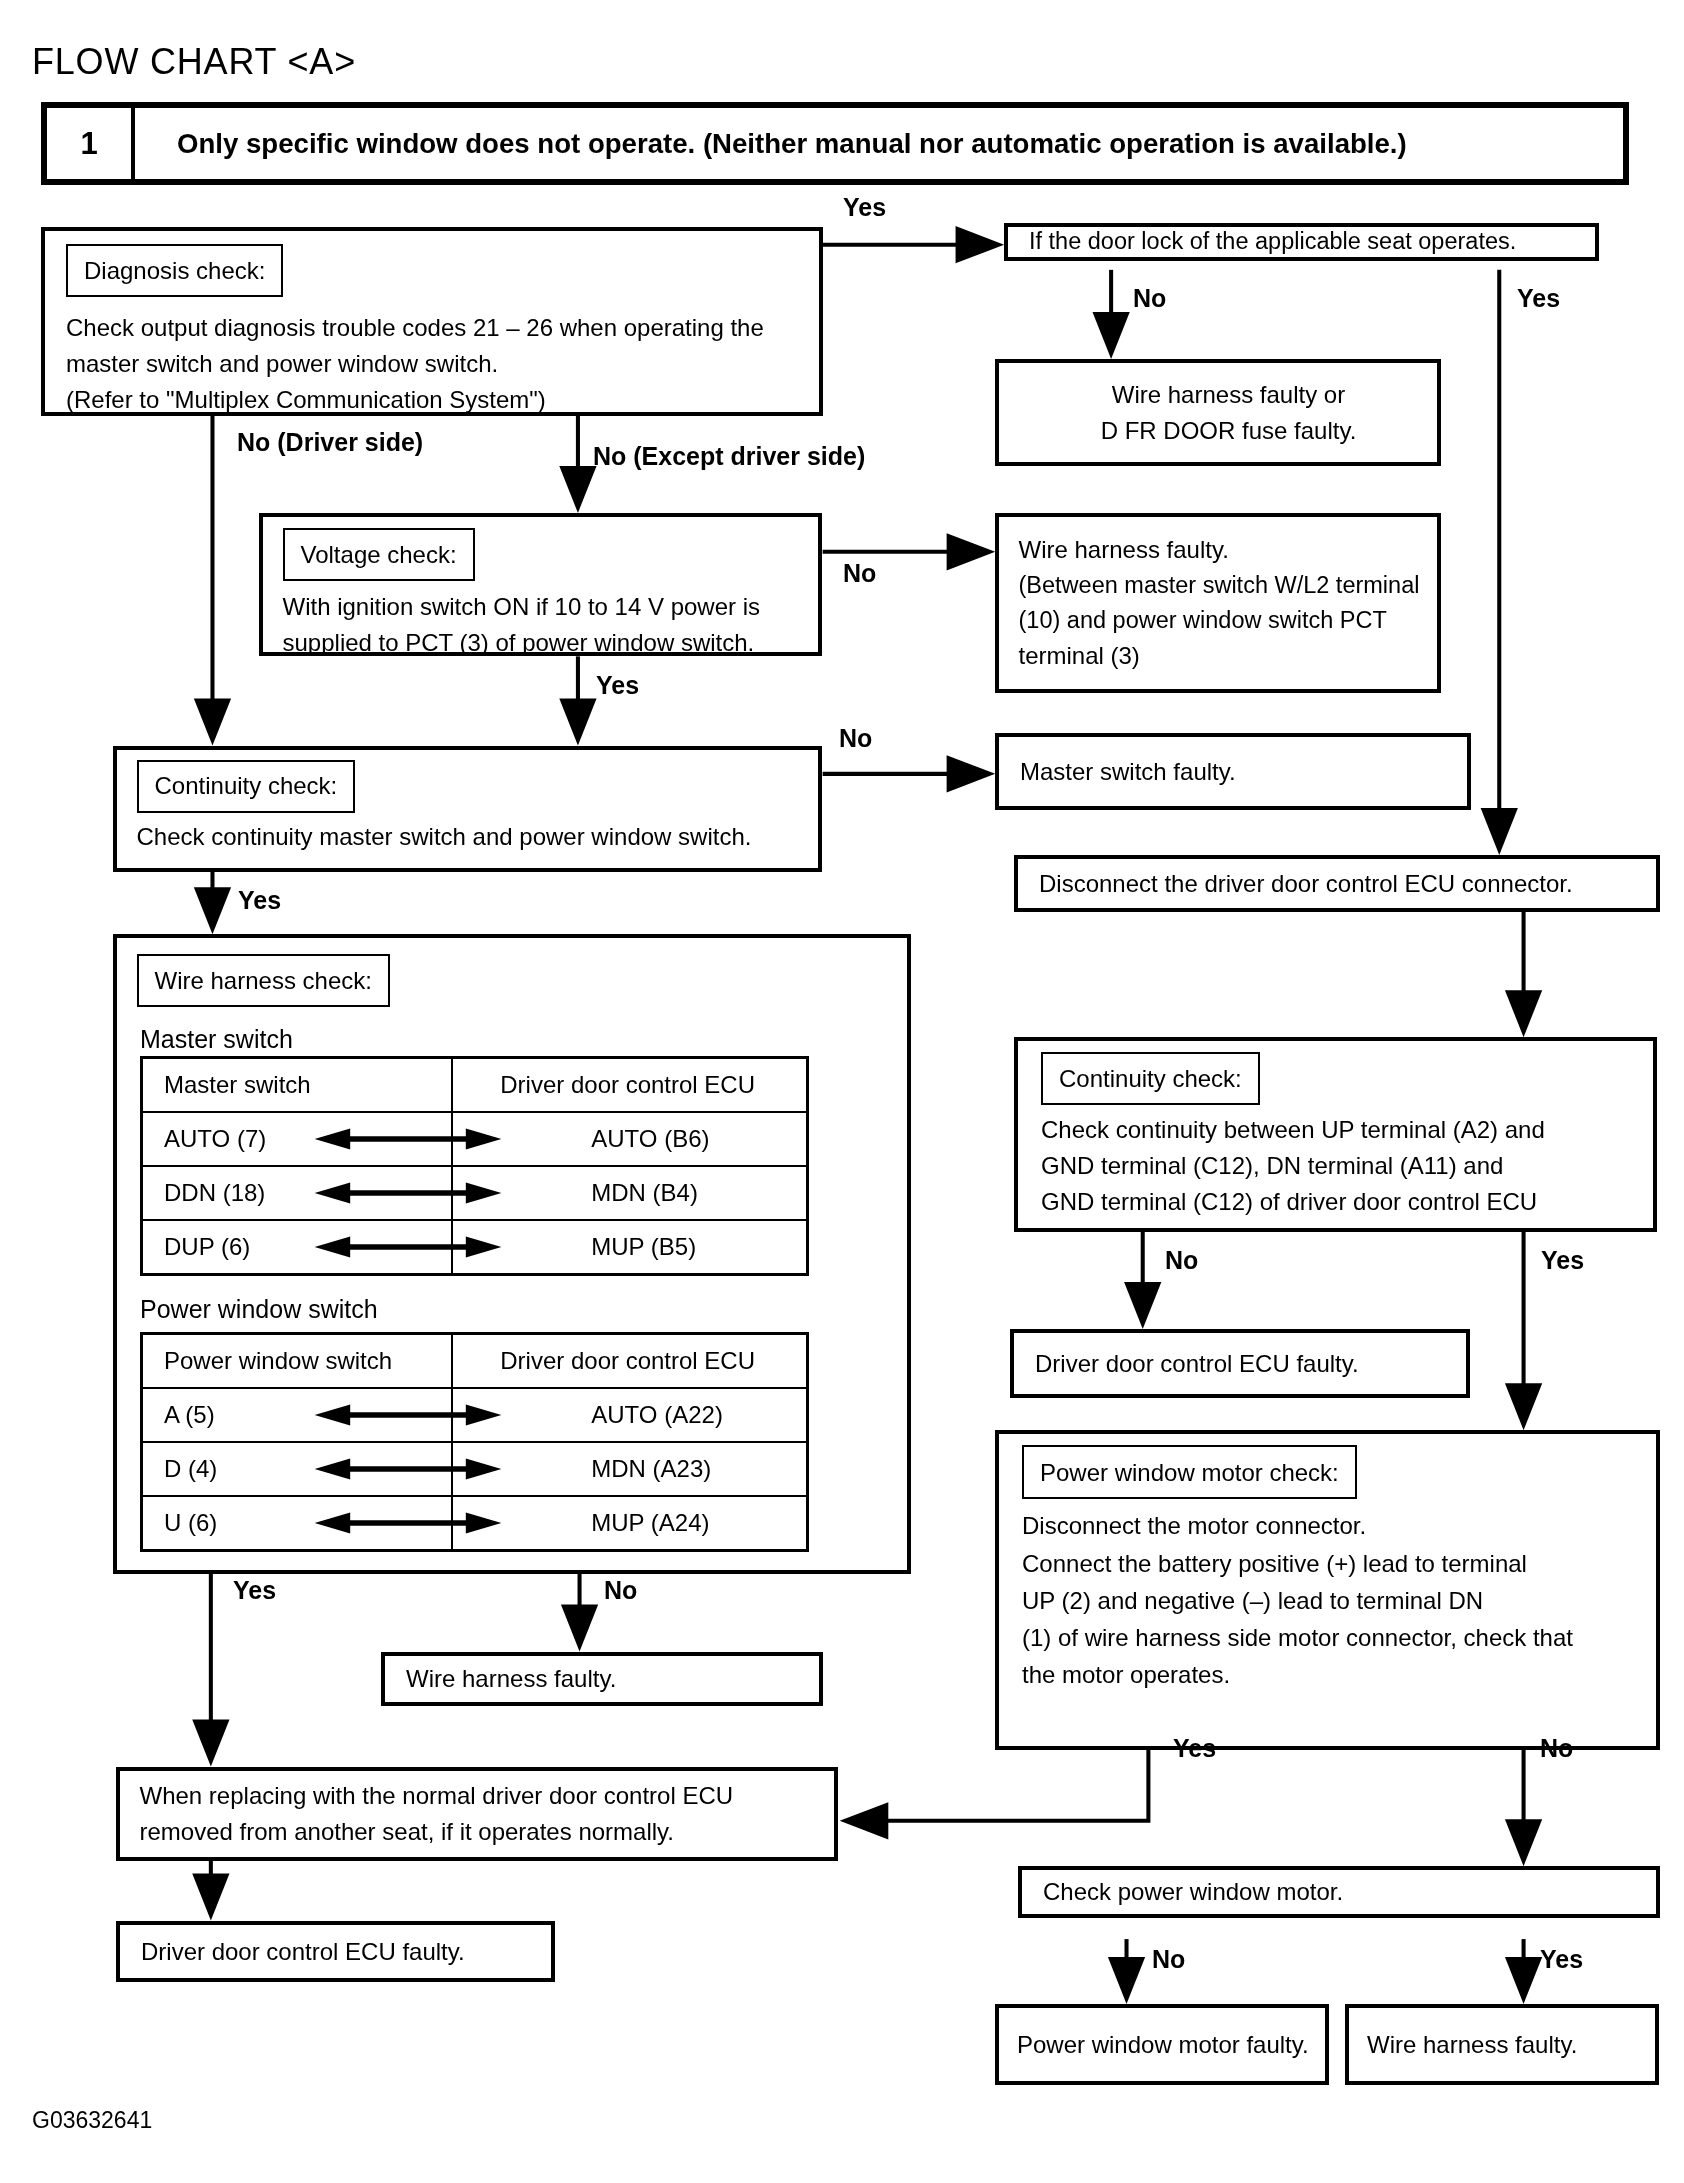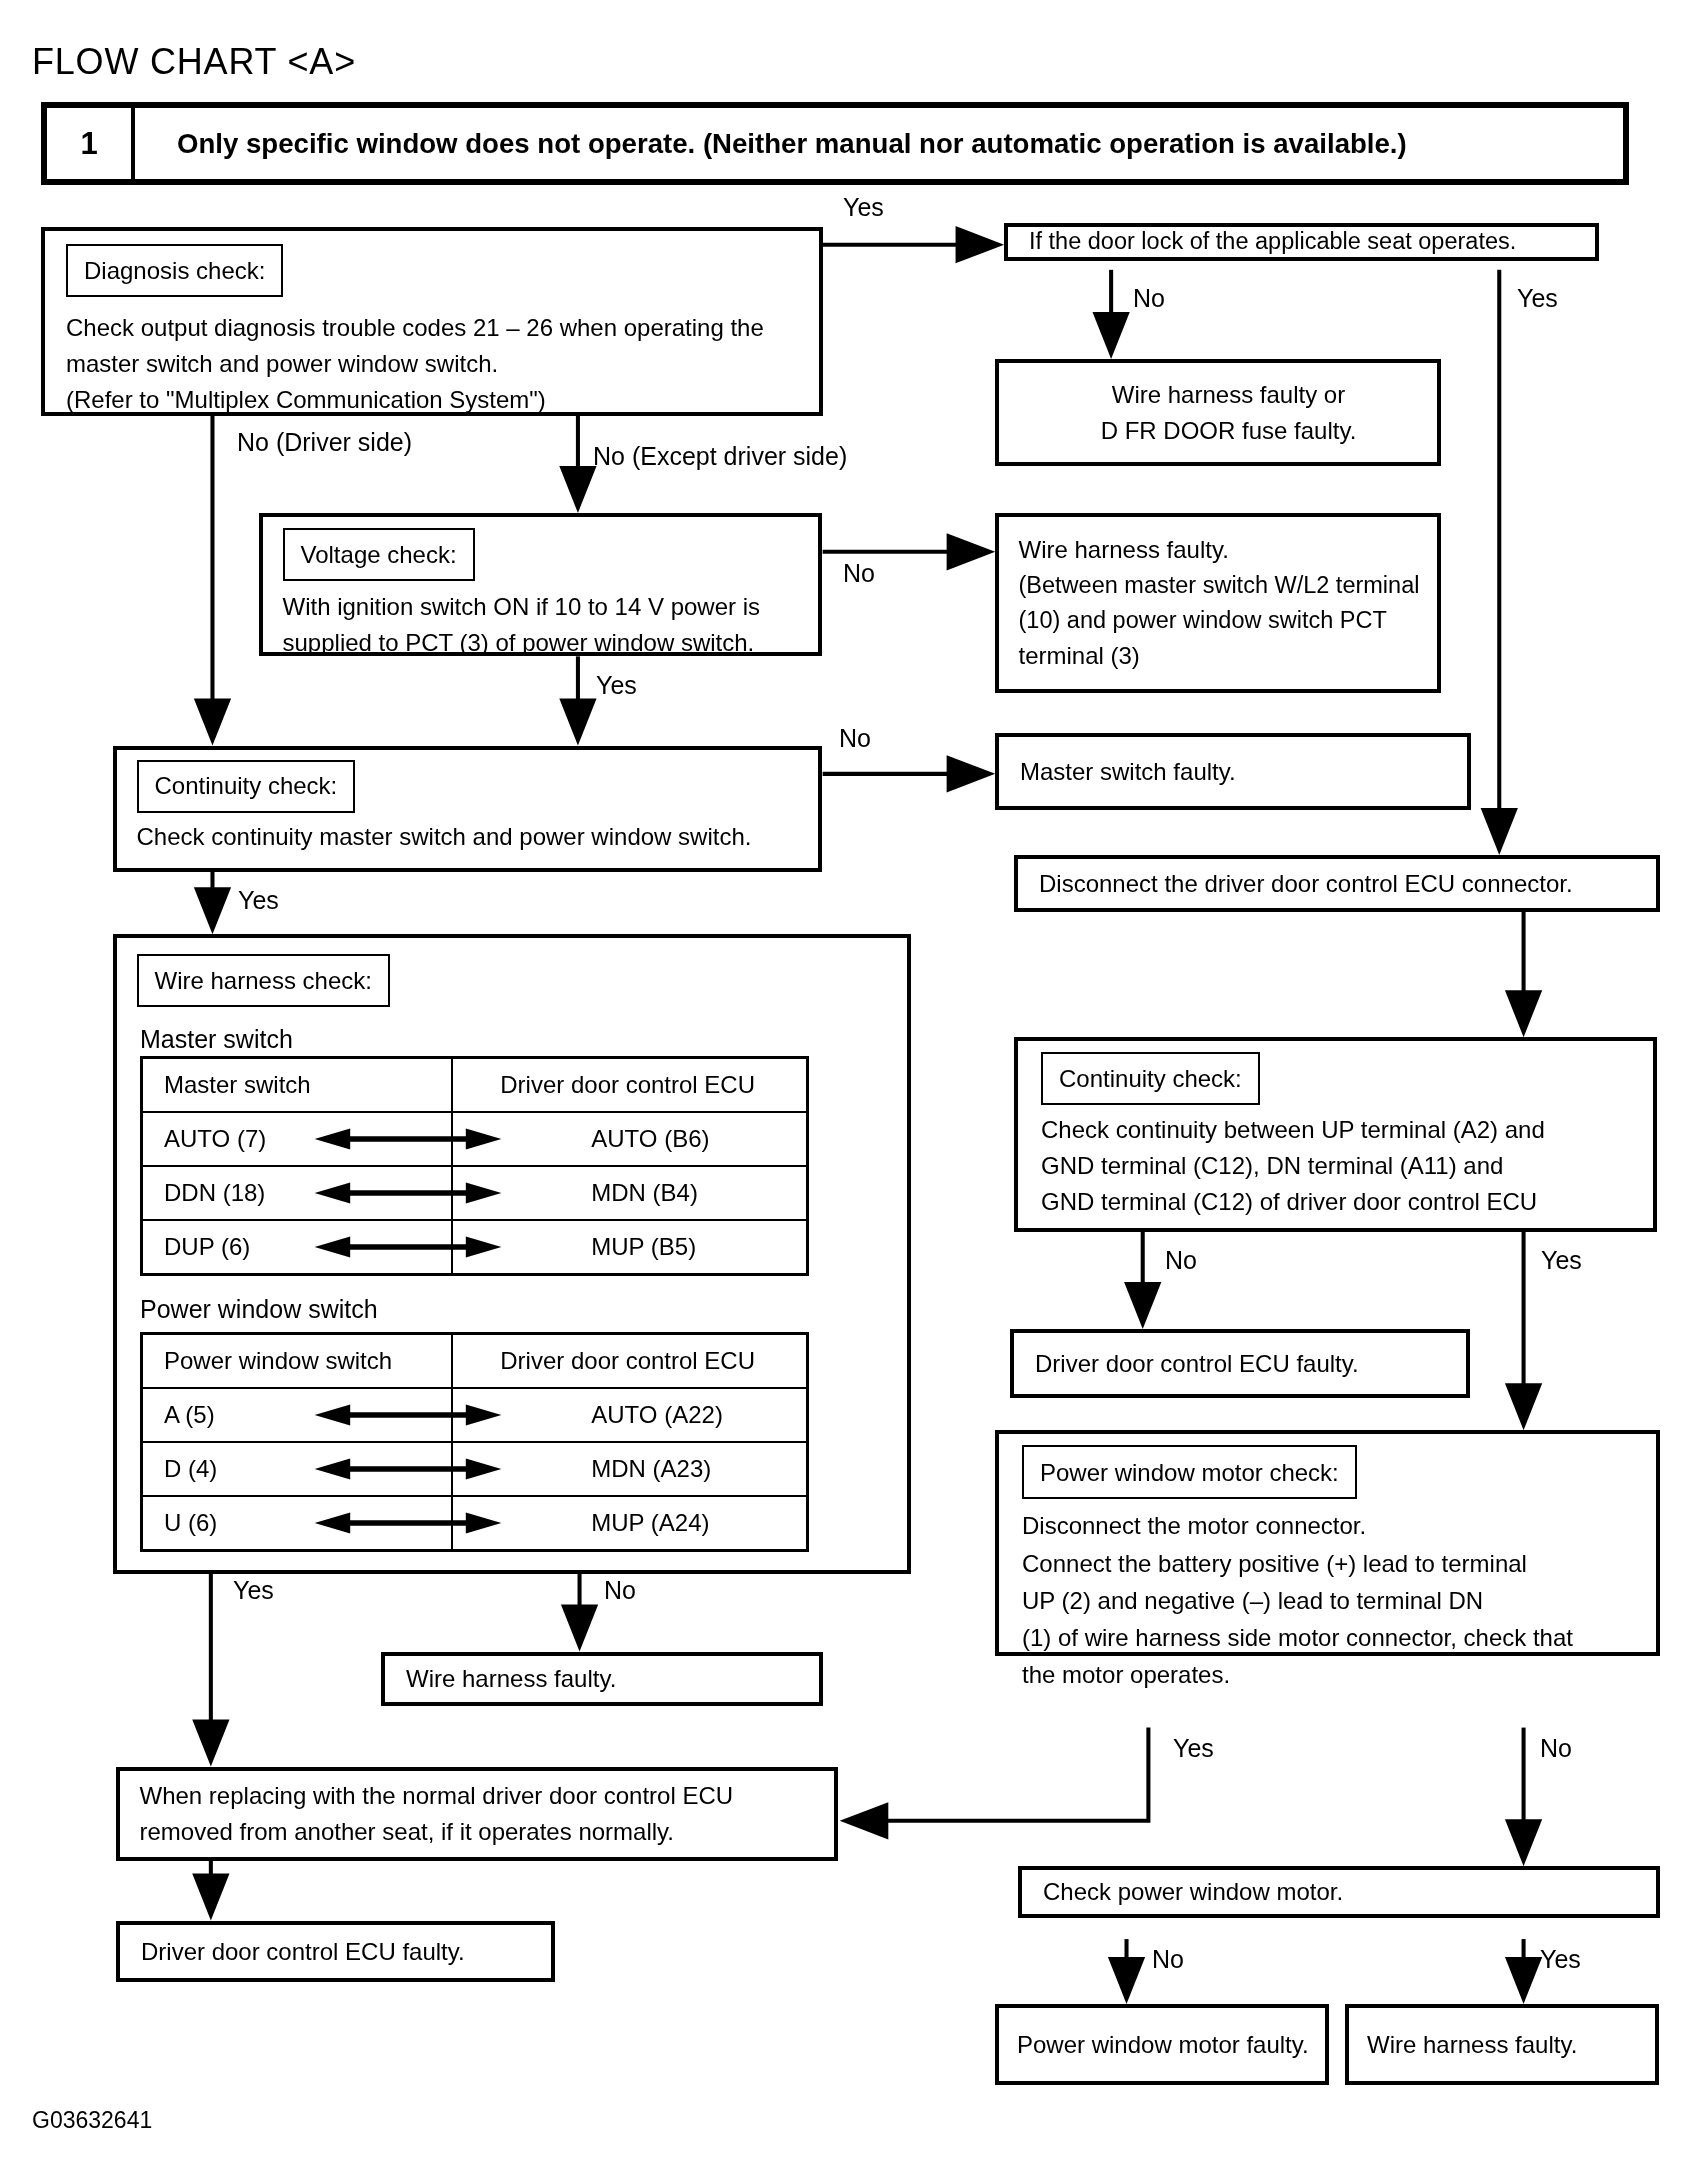--- a/index.html
+++ b/index.html
@@ -36,21 +36,21 @@
   #header-num{
     flex:0 0 84px;border-right:4px solid #000;
     display:flex;align-items:center;justify-content:center;
     font-size:31px;font-weight:700;
   }
   #header-text{
     flex:1;display:flex;align-items:center;
     padding-left:42px;font-size:27.6px;font-weight:700;white-space:nowrap;
   }
   .branch-label{
-    position:absolute;font-size:25px;z-index:3;white-space:nowrap;
+    position:absolute;font-size:25px;z-index:3;white-space:nowrap;font-weight:bold;
   }
   #connectors{position:absolute;left:0;top:0;z-index:1;}
   #connectors line, #connectors polyline{stroke:#000;stroke-width:5;fill:none;}
   #connectors polygon{fill:#000;stroke:none;}
   
   .tbl{
     position:absolute;box-sizing:border-box;width:669px;
     border:3.2px solid #000;background:#fff;
   }
   .trow{display:flex;height:52px;position:relative;}
@@ -279,21 +279,21 @@
     <div class="inner-label" style="margin-bottom:6.5px;">Continuity check:</div>
     <div class="ln">Check continuity between UP terminal (A2) and</div>
     <div class="ln">GND terminal (C12), DN terminal (A11) and</div>
     <div class="ln">GND terminal (C12) of driver door control ECU</div>
   </div>
 
   <div class="box result" style="left:1010px;top:1329px;width:460px;height:69px;">
     <div class="txt ln">Driver door control ECU faulty.</div>
   </div>
 
-  <div class="box" style="left:995px;top:1430px;width:665px;height:226px;padding:11.3px 23px;line-height:1.55;">
+  <div class="box" style="left:995px;top:1430px;width:665px;height:320px;padding:11.3px 23px;line-height:1.55;">
     <div class="inner-label" style="margin-bottom:8px;">Power window motor check:</div>
     <div class="ln">Disconnect the motor connector.</div>
     <div class="ln">Connect the battery positive (+) lead to terminal</div>
     <div class="ln">UP (2) and negative (–) lead to terminal DN</div>
     <div class="ln">(1) of wire harness side motor connector, check that</div>
     <div class="ln">the motor operates.</div>
   </div>
 
   <div class="box result" style="left:381px;top:1652px;width:442px;height:54px;">
     <div class="txt ln">Wire harness faulty.</div>

